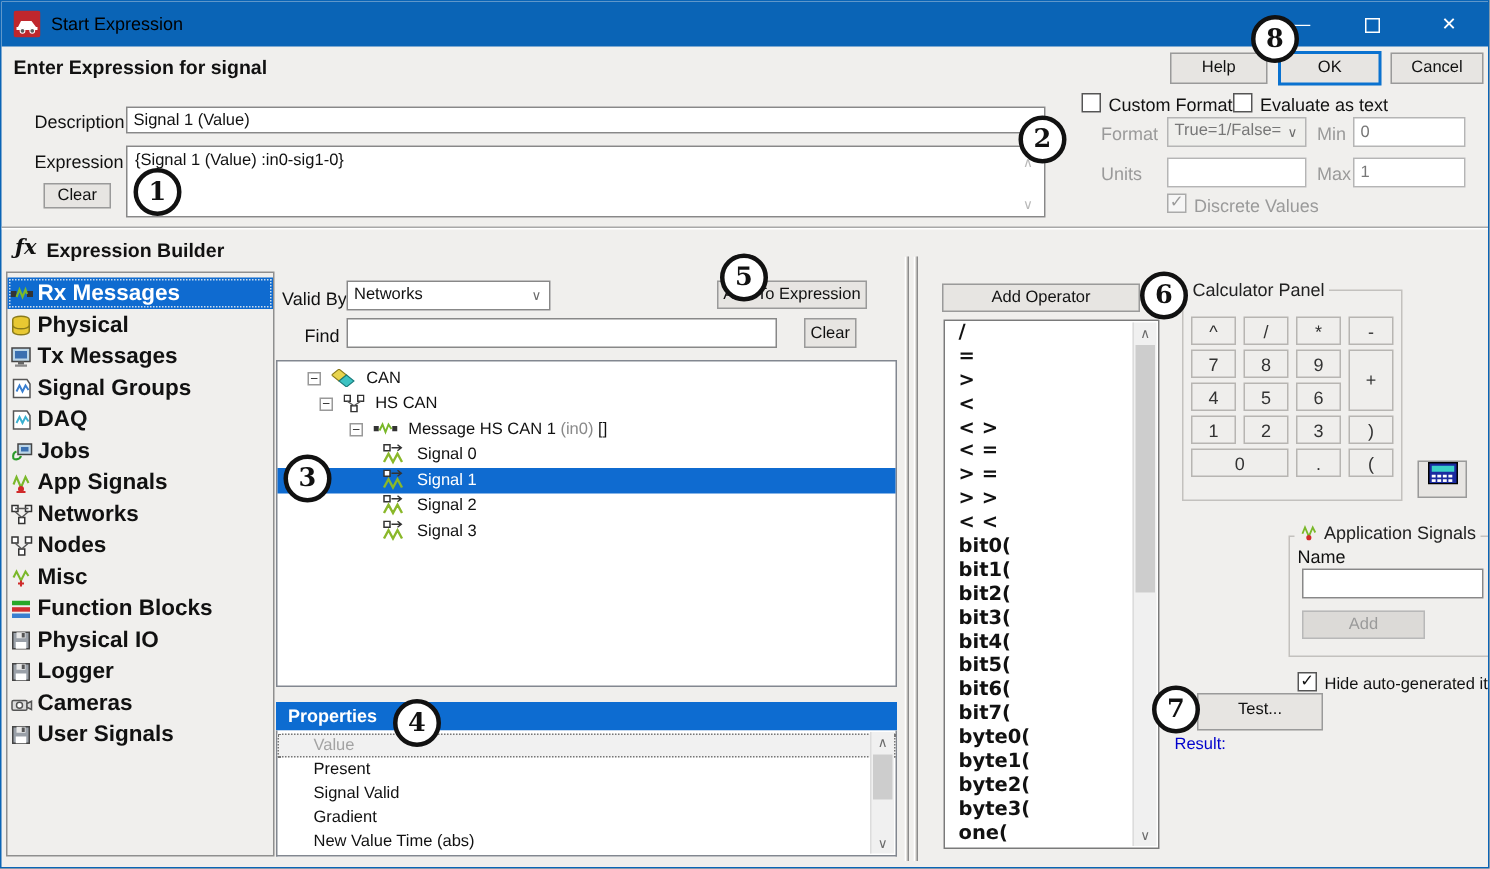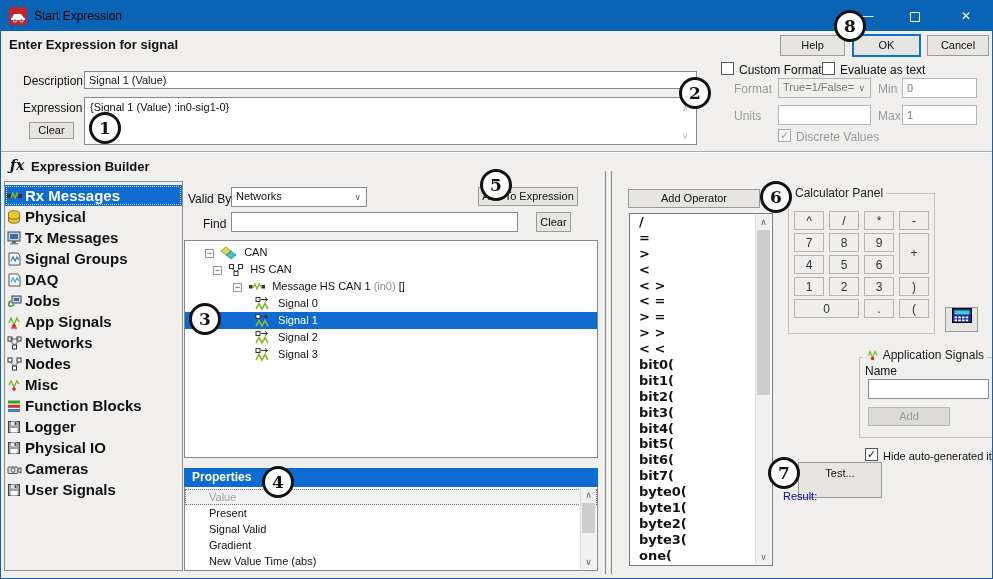--- a/index.html
+++ b/index.html
@@ -220,30 +220,30 @@
         </svg>
       <span>Function Blocks</span>
     </div>
     <div class="side-item">
       <svg width="15" height="14" viewBox="0 0 15 14">
           <rect x="1.5" y="1.5" width="11" height="11" fill="#9aa0a8" stroke="#444"></rect>
           <rect x="4" y="1.5" width="6" height="4" fill="#e8e8e8"></rect>
           <rect x="3.5" y="8" width="7" height="4.5" fill="#fff"></rect>
           <rect x="7.5" y="2" width="2" height="3" fill="#555"></rect>
         </svg>
-      <span>Logger</span>
+      <span>Physical IO</span>
     </div>
     <div class="side-item">
       <svg width="15" height="14" viewBox="0 0 15 14">
           <rect x="1.5" y="1.5" width="11" height="11" fill="#9aa0a8" stroke="#444"></rect>
           <rect x="4" y="1.5" width="6" height="4" fill="#e8e8e8"></rect>
           <rect x="3.5" y="8" width="7" height="4.5" fill="#fff"></rect>
           <rect x="7.5" y="2" width="2" height="3" fill="#555"></rect>
         </svg>
-      <span>Physical IO</span>
+      <span>Logger</span>
     </div>
     <div class="side-item">
       <svg width="15" height="14" viewBox="0 0 15 14">
           <rect x="1" y="5" width="10" height="6.5" rx="1" fill="#dcdcdc" stroke="#555"></rect>
           <circle cx="6" cy="8.2" r="2" fill="#fff" stroke="#555"></circle>
           <path d="M11 7 L14 5.5 V11 L11 9.5 Z" fill="#dcdcdc" stroke="#555"></path>
         </svg>
       <span>Cameras</span>
     </div>
     <div class="side-item">
@@ -427,21 +427,21 @@
       </svg>
     <span>Application Signals</span>
   </div>
   <div class="lbl" style="left:864px; top:363px;">Name</div>
   <input class="inp" style="left: 867px; top: 378px; width: 121px; height: 20px;" value="">
   <div class="btn" style="left:867px; top:406px; width:82px; height:19px; background:#dcdad7; color:#9a9a9a; border-color:#b8b8b8;">Add</div>
 
   <div class="cb" style="left:864px; top:447px;"><span>✓</span></div>
   <div class="hidechk-label">Hide auto-generated ite</div>
 
-  <div class="btn" style="left:797px; top:461px; width:84px; height:36px; line-height:20px;">Test...</div>
+  <div class="btn" style="left:797px; top:461px; width:84px; height:25px; line-height:20px;">Test...</div>
   <div class="result-lbl">Result:</div>
 
   <div class="callout" style="left:88px;  top:111px;">1</div>
   <div class="callout" style="left:678px; top:76px;">2</div>
   <div class="callout" style="left:188px; top:302px;">3</div>
   <div class="callout" style="left:261px; top:465px;">4</div>
   <div class="callout" style="left:479px; top:168px;">5</div>
   <div class="callout" style="left:759px; top:180px;">6</div>
   <div class="callout" style="left:767px; top:456px;">7</div>
   <div class="callout" style="left:833px; top:9px;">8</div>

